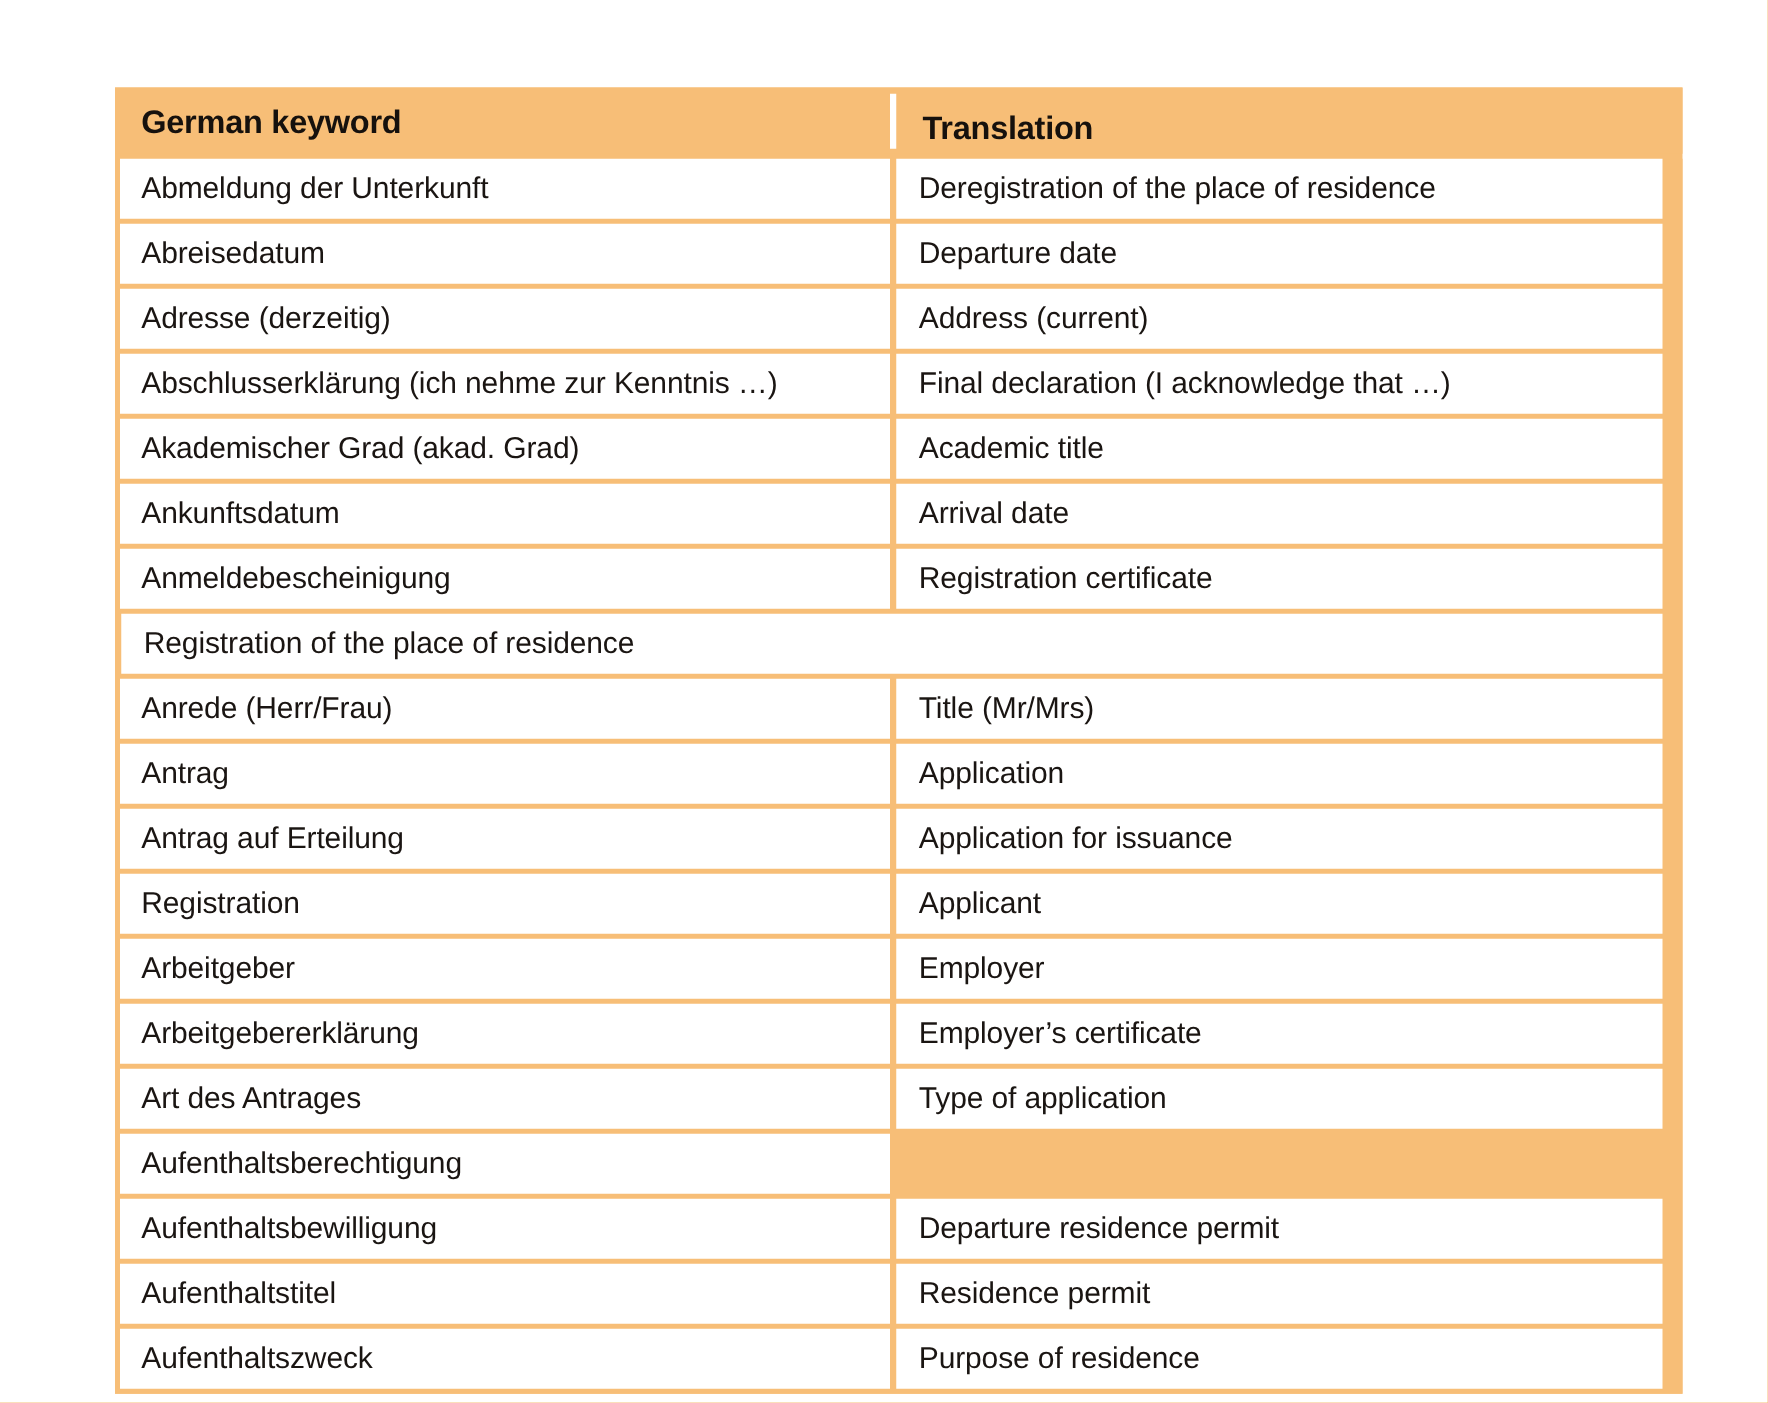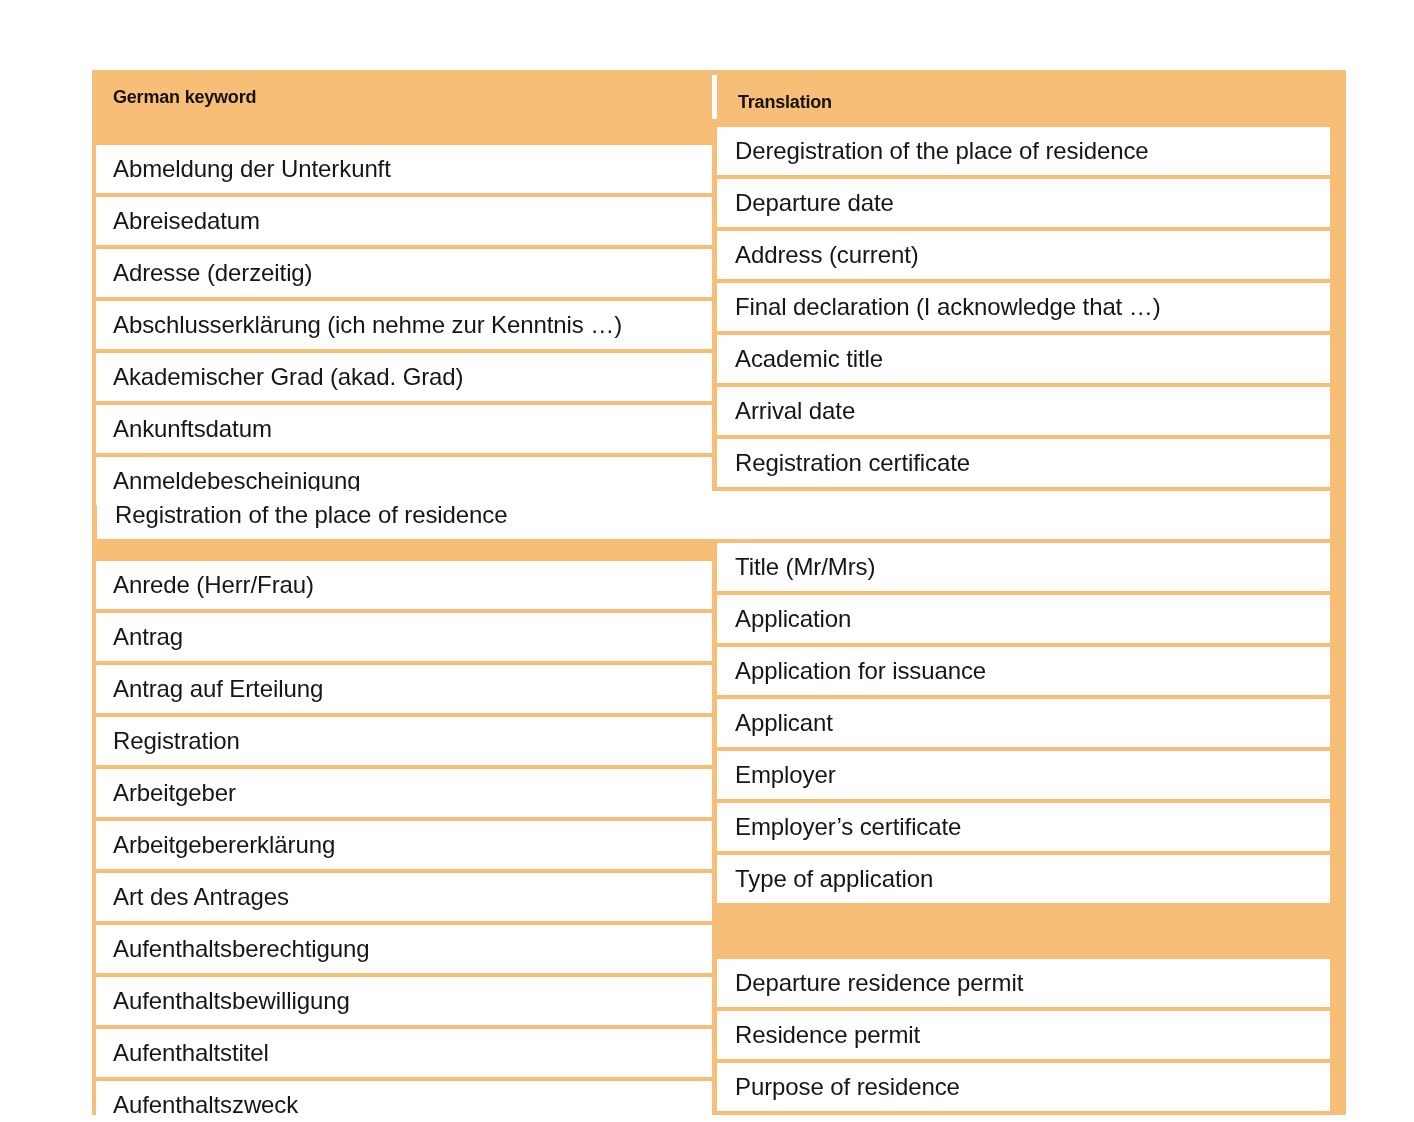--- a/index.html
+++ b/index.html
@@ -33,21 +33,21 @@
   }
 
   
   .table-header {
     display: flex;
     background: #F7BE77;
     height: 53px;
     align-items: center;
   }
   .table-header .head-cell {
-    font-size: 18px;
+    font-size: 26px;
     font-weight: bold;
     color: #16110d;
     letter-spacing: -0.2px;
     line-height: 1;
     box-sizing: border-box;
     display: flex;
     align-items: center;
     height: 100%;
   }
   .head-cell.col-a {
@@ -88,21 +88,20 @@
     color: #1a1512;
     letter-spacing: -0.1px;
     white-space: nowrap;
     overflow: hidden;
   }
   .cell.col-a {
     width: 616px;
     flex: 0 0 616px;
     margin-left: 4px;
     padding-left: 17px;
-    margin-top: 18px;
   }
   .cell.col-b {
     flex: 1 1 auto;
     margin-left: 5px;
     margin-right: 16px;
     padding-left: 18px;
   }
 </style>
 </head>
 <body>

